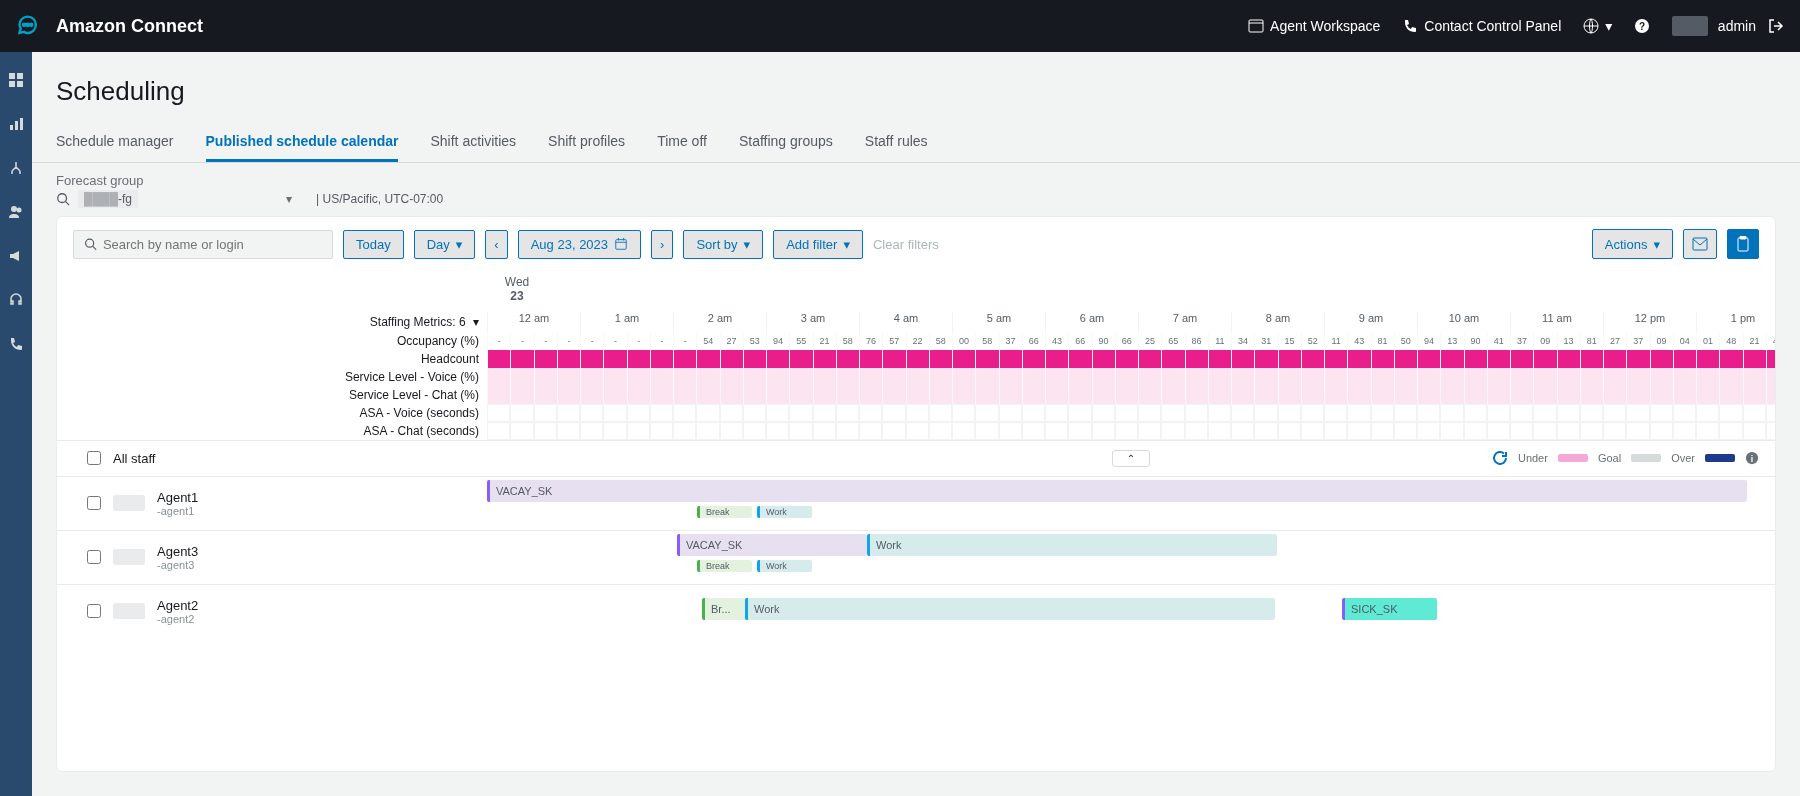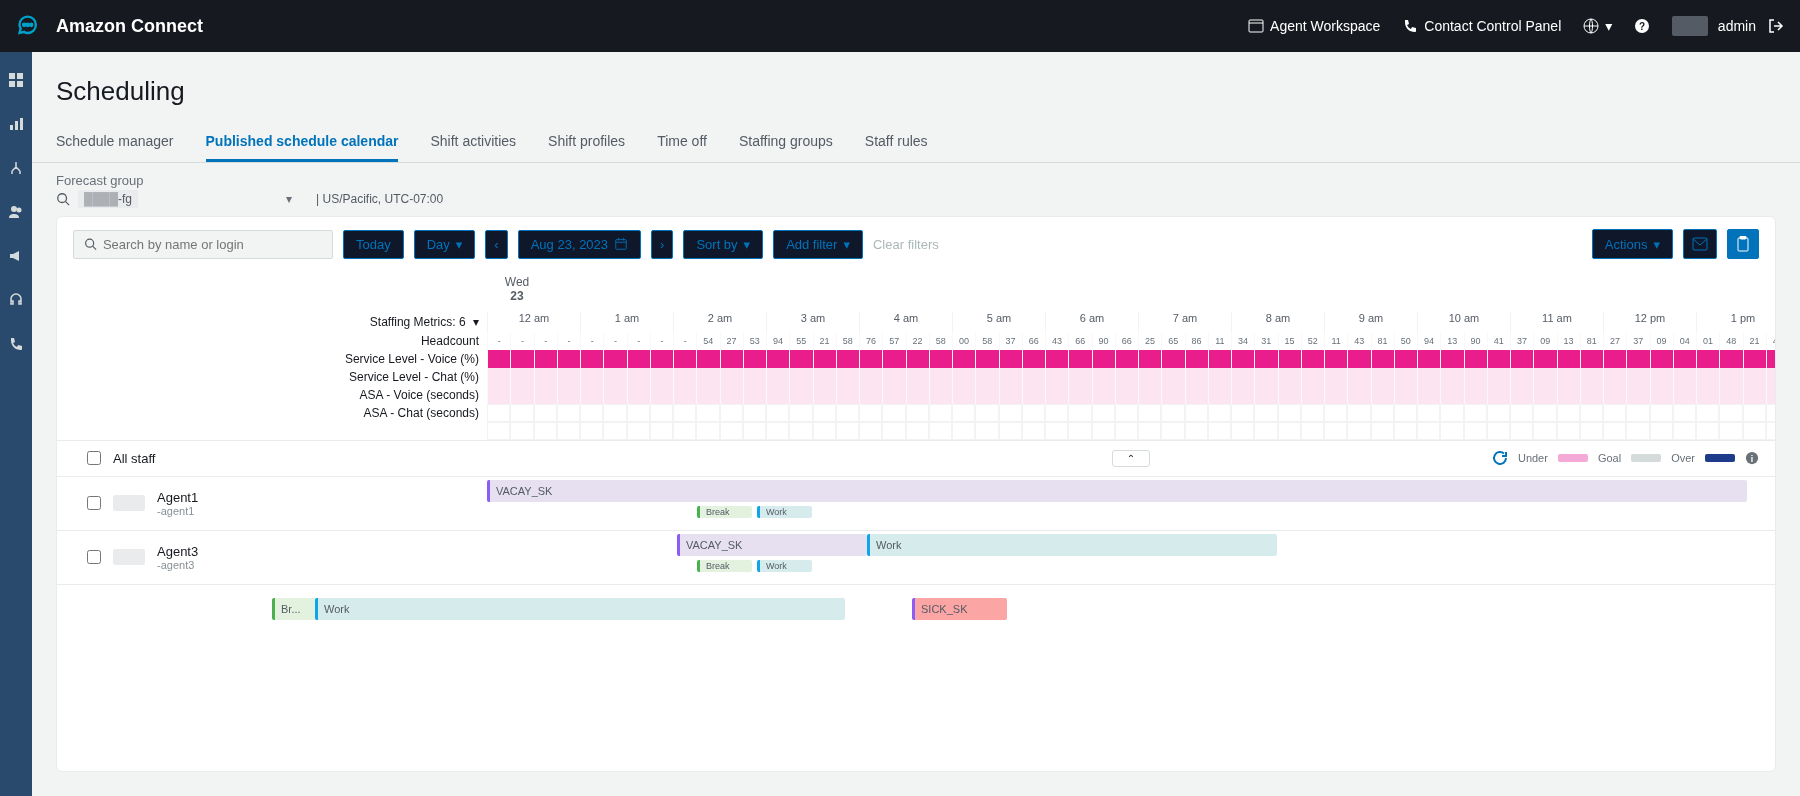--- a/index.html
+++ b/index.html
@@ -33,21 +33,21 @@
 .fg-select .search-ico { width: 14px; height: 14px; }
 .fg-value { background: #e9ebed; padding: 2px 6px; border-radius: 2px; color: #545b64; }
 .fg-chevron { margin-left: 140px; }
 .tz { margin-left: 16px; color: #545b64; font-size: 12px; }
 
 .calendar-card { margin: 0 24px 24px; background: #fff; border: 1px solid #e9ebed; border-radius: 6px; padding: 12px 0 0; flex: 1; overflow: hidden; display: flex; flex-direction: column; }
 
 .toolbar { display: flex; align-items: center; gap: 10px; padding: 0 16px 12px; }
 .search-box { display: flex; align-items: center; background: #f2f3f3; border: 1px solid #d5dbdb; border-radius: 2px; padding: 6px 10px; width: 260px; }
 .search-box input { border: none; background: transparent; outline: none; font-size: 13px; width: 100%; }
-.btn { border: 1px solid #0073bb; color: #0073bb; background: #0f172a; padding: 6px 12px; border-radius: 2px; font-size: 13px; cursor: pointer; display: inline-flex; align-items: center; gap: 6px; }
+.btn { border: 1px solid #0073bb; color: #0073bb; background: #e5e5e5; padding: 6px 12px; border-radius: 2px; font-size: 13px; cursor: pointer; display: inline-flex; align-items: center; gap: 6px; }
 .btn.icon-only { padding: 6px 8px; }
 .link-btn { color: #0073bb; background: none; border: none; cursor: pointer; font-size: 13px; }
 .link-btn.disabled { color: #aab7b8; cursor: default; }
 .toolbar-right { margin-left: auto; display: flex; gap: 10px; }
 .btn-dark { background: #0073bb; color: #fff; border-color: #0073bb; }
 
 
 .cal-body { flex: 1; overflow: auto; position: relative; }
 .cal-header-date { text-align: center; font-size: 12px; color: #545b64; margin-left: 430px; width: 60px; line-height: 1.2; padding: 4px 0 8px; }
 
@@ -73,21 +73,21 @@
 .staff-checkbox { width: 14px; height: 14px; }
 .staff-avatar { width: 32px; height: 16px; background: #e9ebed; border-radius: 2px; }
 .staff-names { font-size: 13px; }
 .staff-sub { font-size: 11px; color: #879196; }
 .staff-timeline { flex: 1; position: relative; height: 54px; }
 
 .bar { position: absolute; height: 22px; border-radius: 2px; display: flex; align-items: center; padding: 0 6px; font-size: 11px; overflow: hidden; white-space: nowrap; }
 .bar.vacay { background: #e6e0f0; border-left: 3px solid #8b5cf6; color: #545b64; }
 .bar.work { background: #d6ecec; border-left: 3px solid #0ea5e9; color: #545b64; }
 .bar.break { background: #e3f1df; border-left: 3px solid #4caf50; color: #545b64; }
-.bar.sick { background: #fca5a5; border-left: 3px solid #8b5cf6; color: #545b64; }
+.bar.sick { background: #5eead4; border-left: 3px solid #8b5cf6; color: #545b64; }
 
 .allstaff-row { height: 36px; border-top: 1px solid #e9ebed; display: flex; align-items: center; }
 .allstaff-left { width: 430px; display: flex; align-items: center; padding-left: 30px; gap: 12px; font-size: 13px; }
 .allstaff-right { flex: 1; display: flex; align-items: center; justify-content: center; position: relative; }
 .collapse-handle { border: 1px solid #d5dbdb; border-radius: 3px; padding: 2px 14px; cursor: pointer; font-size: 10px; }
 .legend-box { position: absolute; right: 16px; display: flex; align-items: center; gap: 10px; font-size: 11px; color: #687078; }
 .legend-swatch { width: 30px; height: 8px; border-radius: 2px; }
 .refresh-ico { width: 16px; height: 16px; color: #0073bb; cursor: pointer; }
 </style>
 </head>
@@ -254,20 +254,21 @@
     <div class="cal-body">
       <div class="cal-header-date">
         <div>Wed</div>
         <div style="font-weight:600">23</div>
       </div>
 
       <div class="grid-wrap">
         <div class="left-col">
           <div class="metrics-label header"><span>Staffing Metrics: 6</span> <span class="chev">▾</span></div>
           <div id="metric-labels">
+              <div class="metrics-label" style="height: 18px; line-height: 18px;">Occupancy (%)</div>
               <div class="metrics-label" style="height: 18px; line-height: 18px;">Headcount</div>
               <div class="metrics-label" style="height: 18px; line-height: 18px;">Service Level - Voice (%)</div>
               <div class="metrics-label" style="height: 18px; line-height: 18px;">Service Level - Chat (%)</div>
               <div class="metrics-label" style="height: 18px; line-height: 18px;">ASA - Voice (seconds)</div>
               <div class="metrics-label" style="height: 18px; line-height: 18px;">ASA - Chat (seconds)</div>
             </div>
         </div>
         <div class="right-col">
           <div class="hour-header" id="hours">
               <div class="hour-cell">12 am</div>
@@ -689,20 +690,28 @@
     </div>
             </div>
             <div class="staff-timeline">
               <div class="bar vacay" style="left: 190px; width: 190px; top: 4px;">VACAY_SK</div>
               <div class="bar work" style="left: 380px; width: 410px; top: 4px;">Work</div>
               <div class="bar break" style="left: 210px; width: 55px; top: 30px; height: 12px; font-size: 9px;">Break</div>
               <div class="bar work" style="left: 270px; width: 55px; top: 30px; height: 12px; font-size: 9px;">Work</div>
             </div>
           </div>
           <div class="staff-row">
+            <div class="staff-left">
+              <input type="checkbox" class="staff-checkbox" style="">
+    <div class="staff-avatar"></div>
+    <div class="staff-names">
+      <div>Agent2</div>
+      <div class="staff-sub">-agent2</div>
+    </div>
+            </div>
             <div class="staff-timeline">
               <div class="bar break" style="left: 215px; width: 56px; top: 14px;">Br...</div>
               <div class="bar work" style="left: 258px; width: 530px; top: 14px;">Work</div>
               <div class="bar sick" style="left: 855px; width: 95px; top: 14px;">SICK_SK</div>
             </div>
           </div>
         </div>
     </div>
   </div>
 </div>

